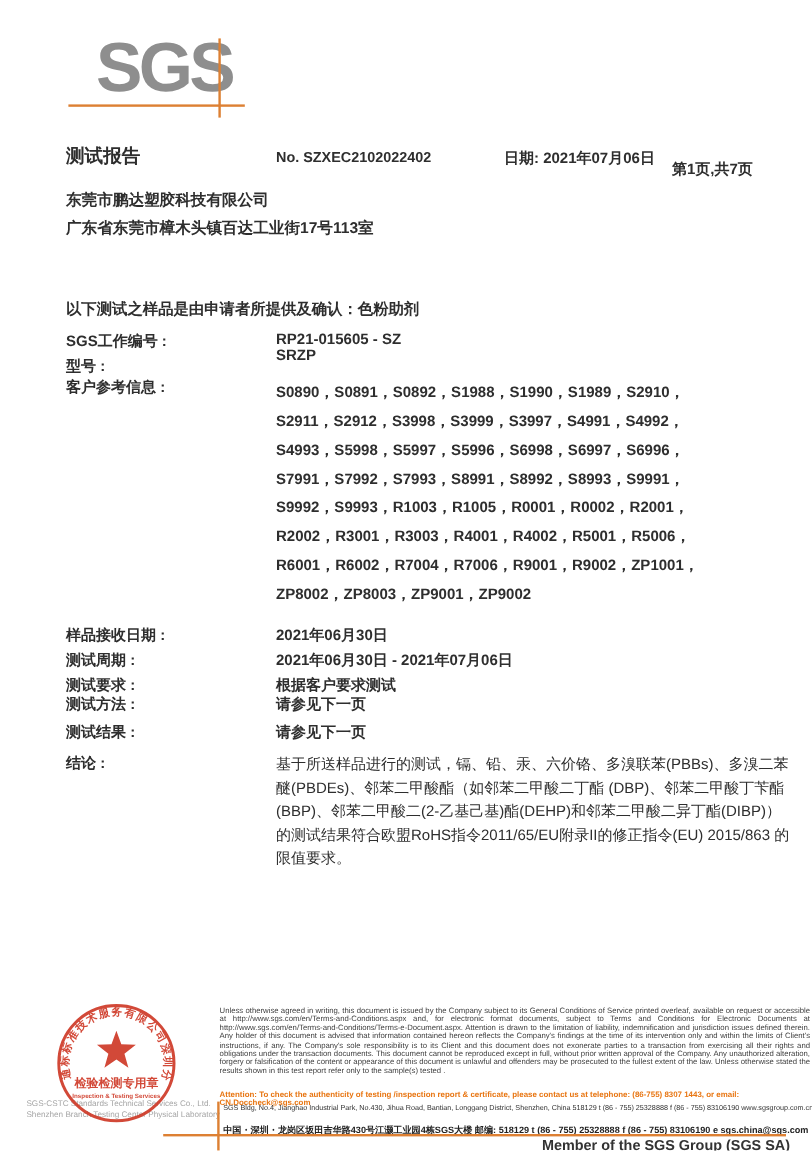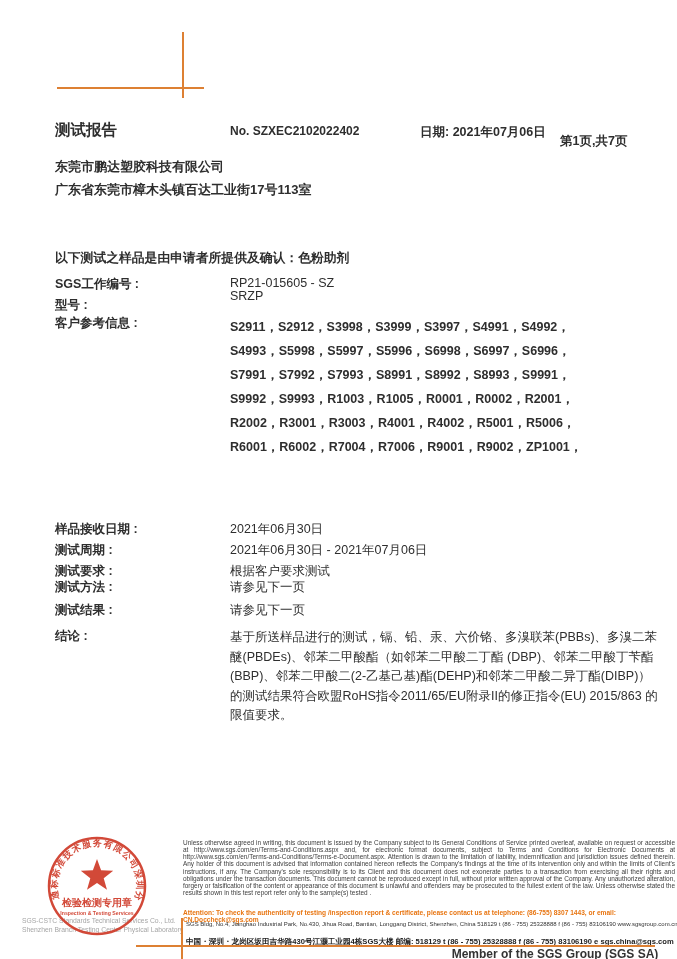--- a/index.html
+++ b/index.html
@@ -16,41 +16,42 @@
   .doc-title{left:55px;top:120px;font-size:15.5px;font-weight:700;}
   .report-no{left:230px;top:124px;font-size:12px;font-weight:700;}
   .report-date{left:420px;top:124px;font-size:12.5px;font-weight:700;}
   .page-no{left:560px;top:133px;font-size:12.5px;font-weight:700;}
   
   .app-name{left:55px;top:158px;font-size:13px;font-weight:700;}
   .app-addr{left:55px;top:181px;font-size:13px;font-weight:700;text-align:center;}
   .intro{left:55px;top:250px;font-size:12.8px;font-weight:700;}
   
   .lbl{left:55px;font-size:12.5px;font-weight:700;}
-  .val{left:230px;font-size:12.5px;font-weight:400;}
+  .val{left:230px;font-size:12.5px;font-weight:700;}
   .codes{left:230px;top:315px;font-size:12.5px;font-weight:700;line-height:24px;}
   .conclusion{left:230px;top:628px;width:433px;font-size:12.5px;font-weight:400;line-height:19.5px;}
   
   .legal{left:183px;top:839px;width:492px;font-size:6.45px;line-height:7.15px;
          text-align:justify;color:#3d3d3d;font-weight:400;}
   .attention{left:183px;top:909px;width:492px;font-size:6.6px;line-height:7.4px;
          font-weight:700;color:#e87511;}
   .addr-en{left:186px;top:921px;width:489px;font-size:6px;color:#333;white-space:nowrap;}
   .addr-cn{left:186px;top:929px;width:489px;font-size:7.6px;font-weight:700;color:#222;white-space:nowrap;margin-top:8px;}
   .foot-vline{left:181px;top:918px;width:1.5px;height:41px;background:#dd8033;}
   .foot-hline{left:136px;top:945px;width:519px;height:1.5px;background:#dd8033;}
   .member{left:440px;top:947px;width:230px;text-align:center;font-size:12px;font-weight:700;color:#333;}
   .lab-name{left:22px;top:916px;width:220px;font-size:6.8px;line-height:9px;color:#a6a6a6;}
   .stamp{left:43px;top:833px;width:108px;height:108px;opacity:0.92;}
 </style>
 </head>
 <body>
 
 <div class="page">
 
+  <div class="abs logo-text">SGS</div>
   <div class="abs logo-hline"></div>
   <div class="abs logo-vline"></div>
 
   <div class="abs doc-title">测试报告</div>
   <div class="abs report-no">No. SZXEC2102022402</div>
   <div class="abs report-date">日期: 2021年07月06日</div>
   <div class="abs page-no">第1页,共7页</div>
 
   <div class="abs app-name">东莞市鹏达塑胶科技有限公司</div>
   <div class="abs app-addr">广东省东莞市樟木头镇百达工业街17号113室</div>
@@ -58,26 +59,28 @@
   <div class="abs intro">以下测试之样品是由申请者所提供及确认：色粉助剂</div>
 
   <div class="abs lbl" style="top:276px">SGS工作编号 :</div>
   <div class="abs val" style="top:276px">RP21-015605 - SZ</div>
 
   <div class="abs lbl" style="top:297px">型号 :</div>
   <div class="abs val" style="top:289px">SRZP</div>
 
   <div class="abs lbl" style="top:315px">客户参考信息 :</div>
   <div class="abs codes">
+    <div>S0890，S0891，S0892，S1988，S1990，S1989，S2910，</div>
     <div>S2911，S2912，S3998，S3999，S3997，S4991，S4992，</div>
     <div>S4993，S5998，S5997，S5996，S6998，S6997，S6996，</div>
     <div>S7991，S7992，S7993，S8991，S8992，S8993，S9991，</div>
     <div>S9992，S9993，R1003，R1005，R0001，R0002，R2001，</div>
     <div>R2002，R3001，R3003，R4001，R4002，R5001，R5006，</div>
     <div>R6001，R6002，R7004，R7006，R9001，R9002，ZP1001，</div>
+    <div>ZP8002，ZP8003，ZP9001，ZP9002</div>
   </div>
 
   <div class="abs lbl" style="top:521px">样品接收日期 :</div>
   <div class="abs val" style="top:521px">2021年06月30日</div>
 
   <div class="abs lbl" style="top:542px">测试周期 :</div>
   <div class="abs val" style="top:542px">2021年06月30日 - 2021年07月06日</div>
 
   <div class="abs lbl" style="top:563px">测试要求 :</div>
   <div class="abs val" style="top:563px">根据客户要求测试</div>

